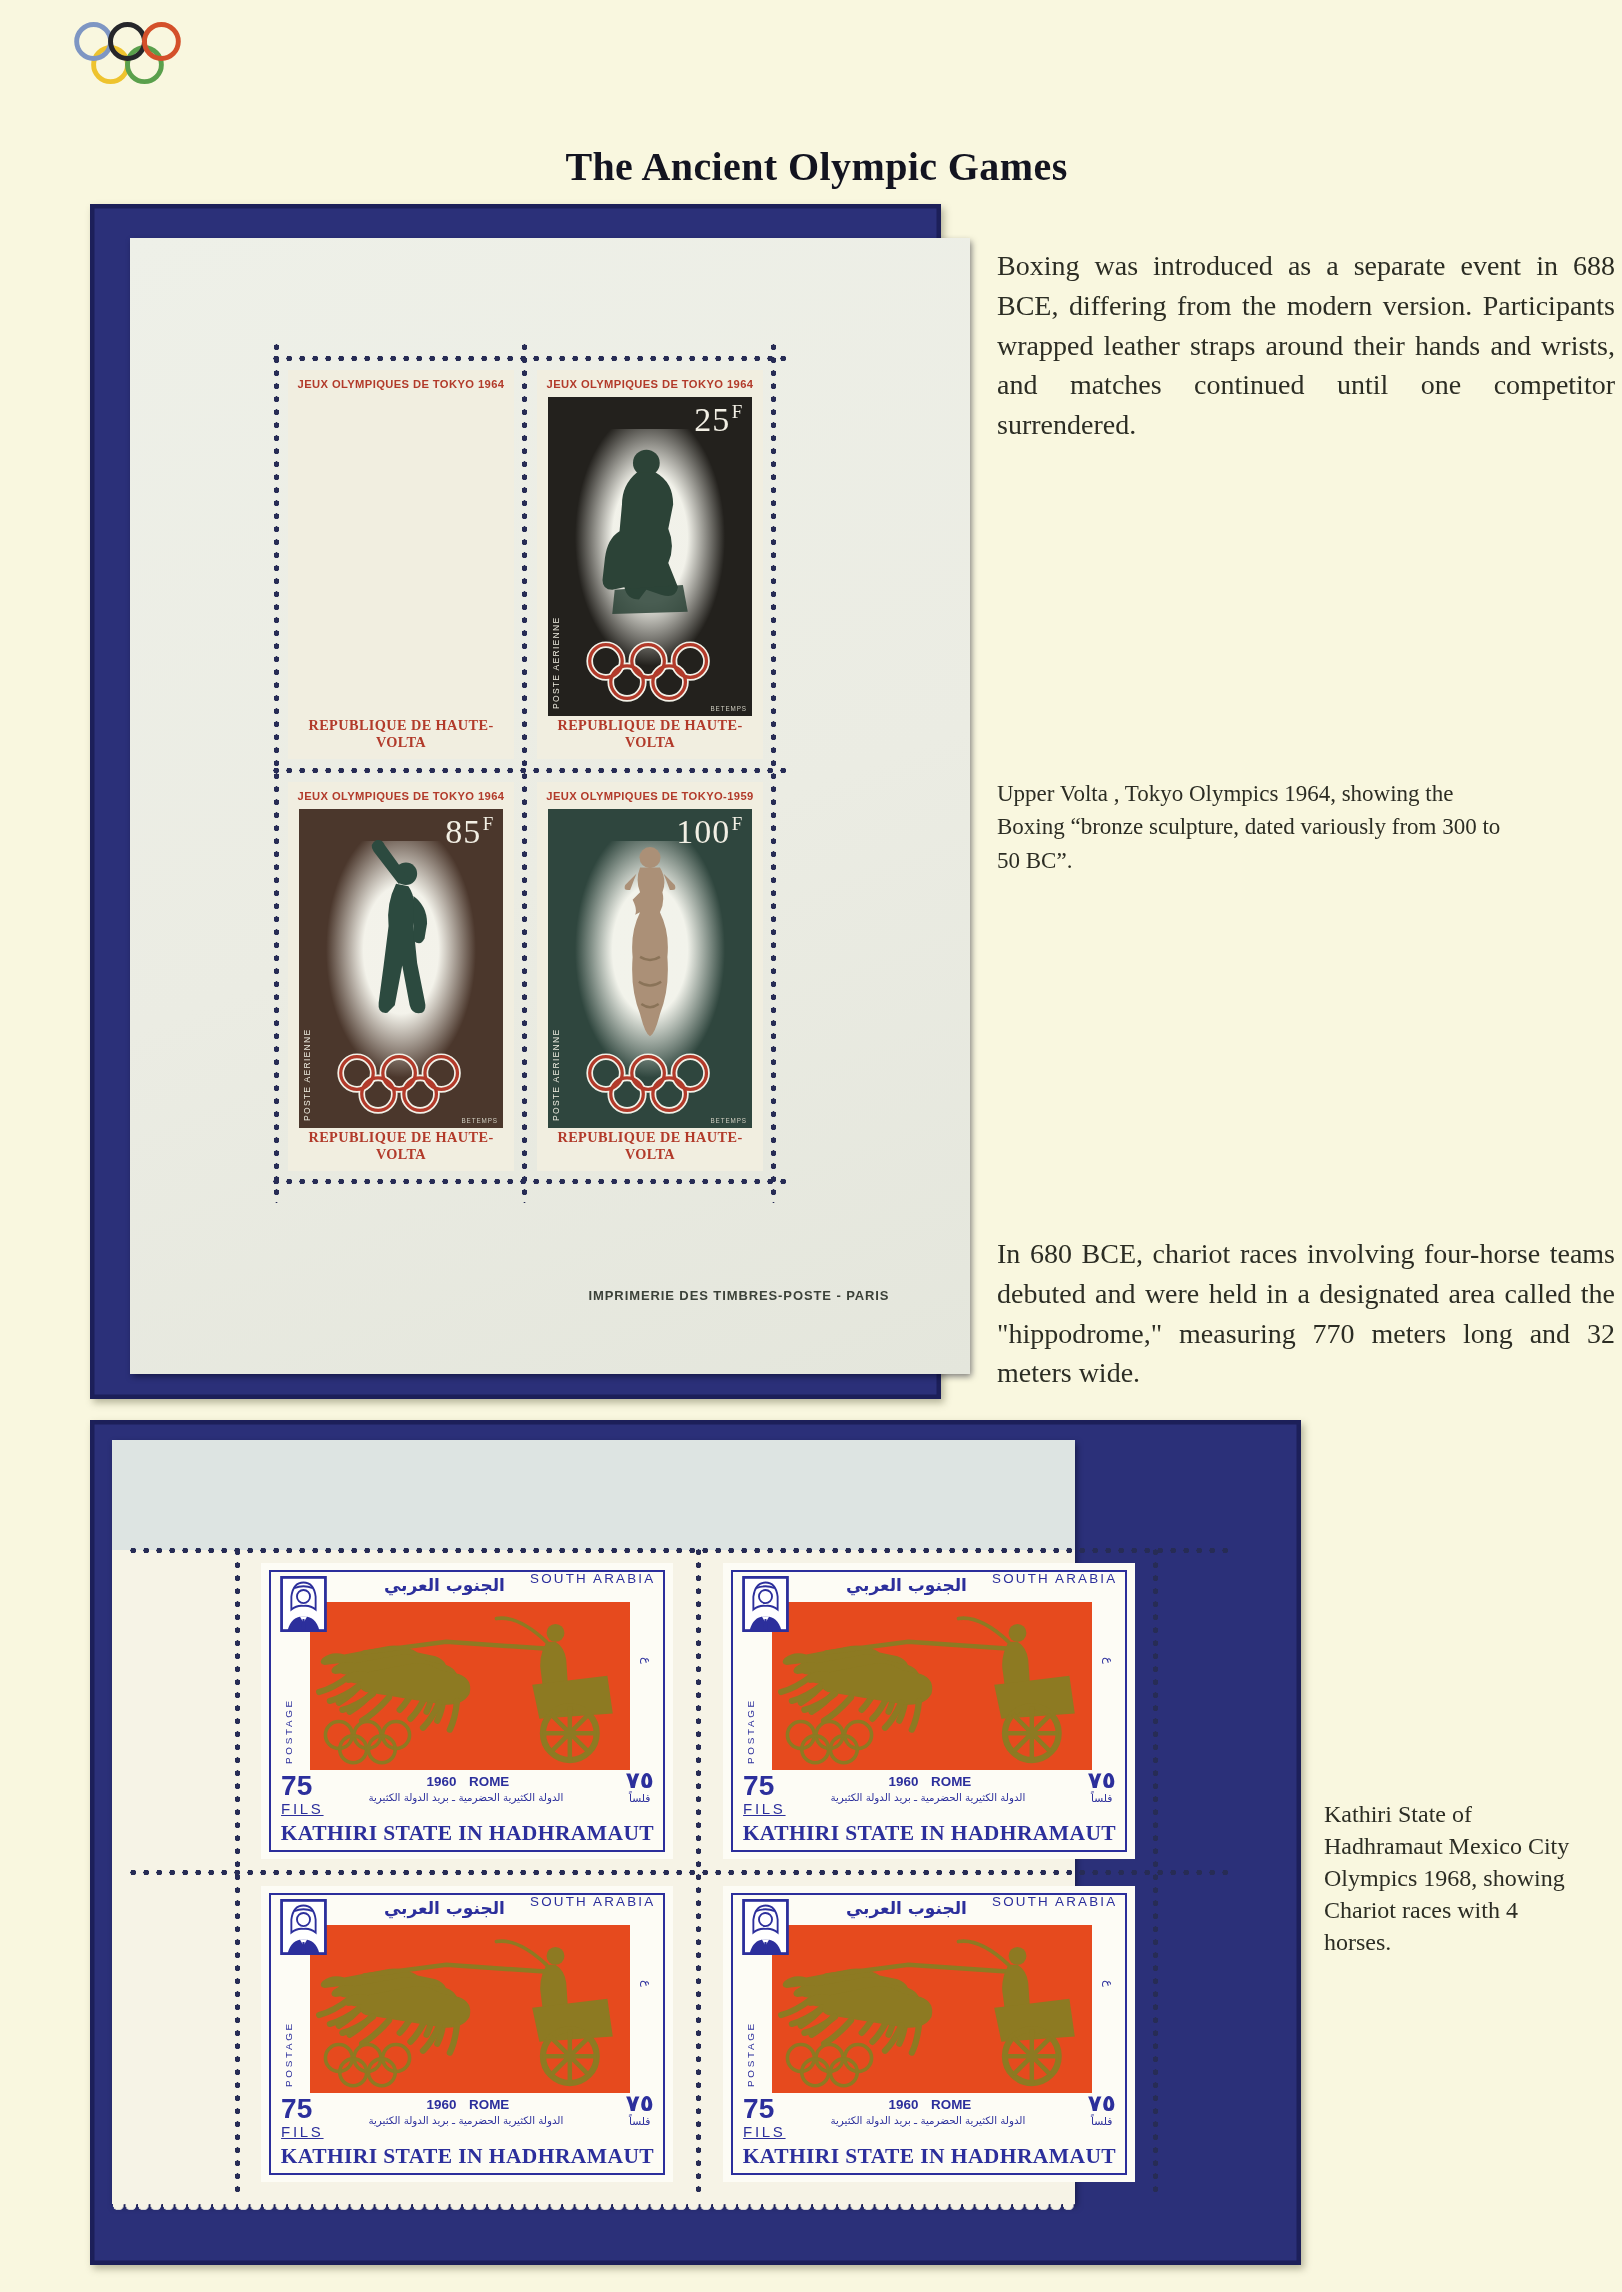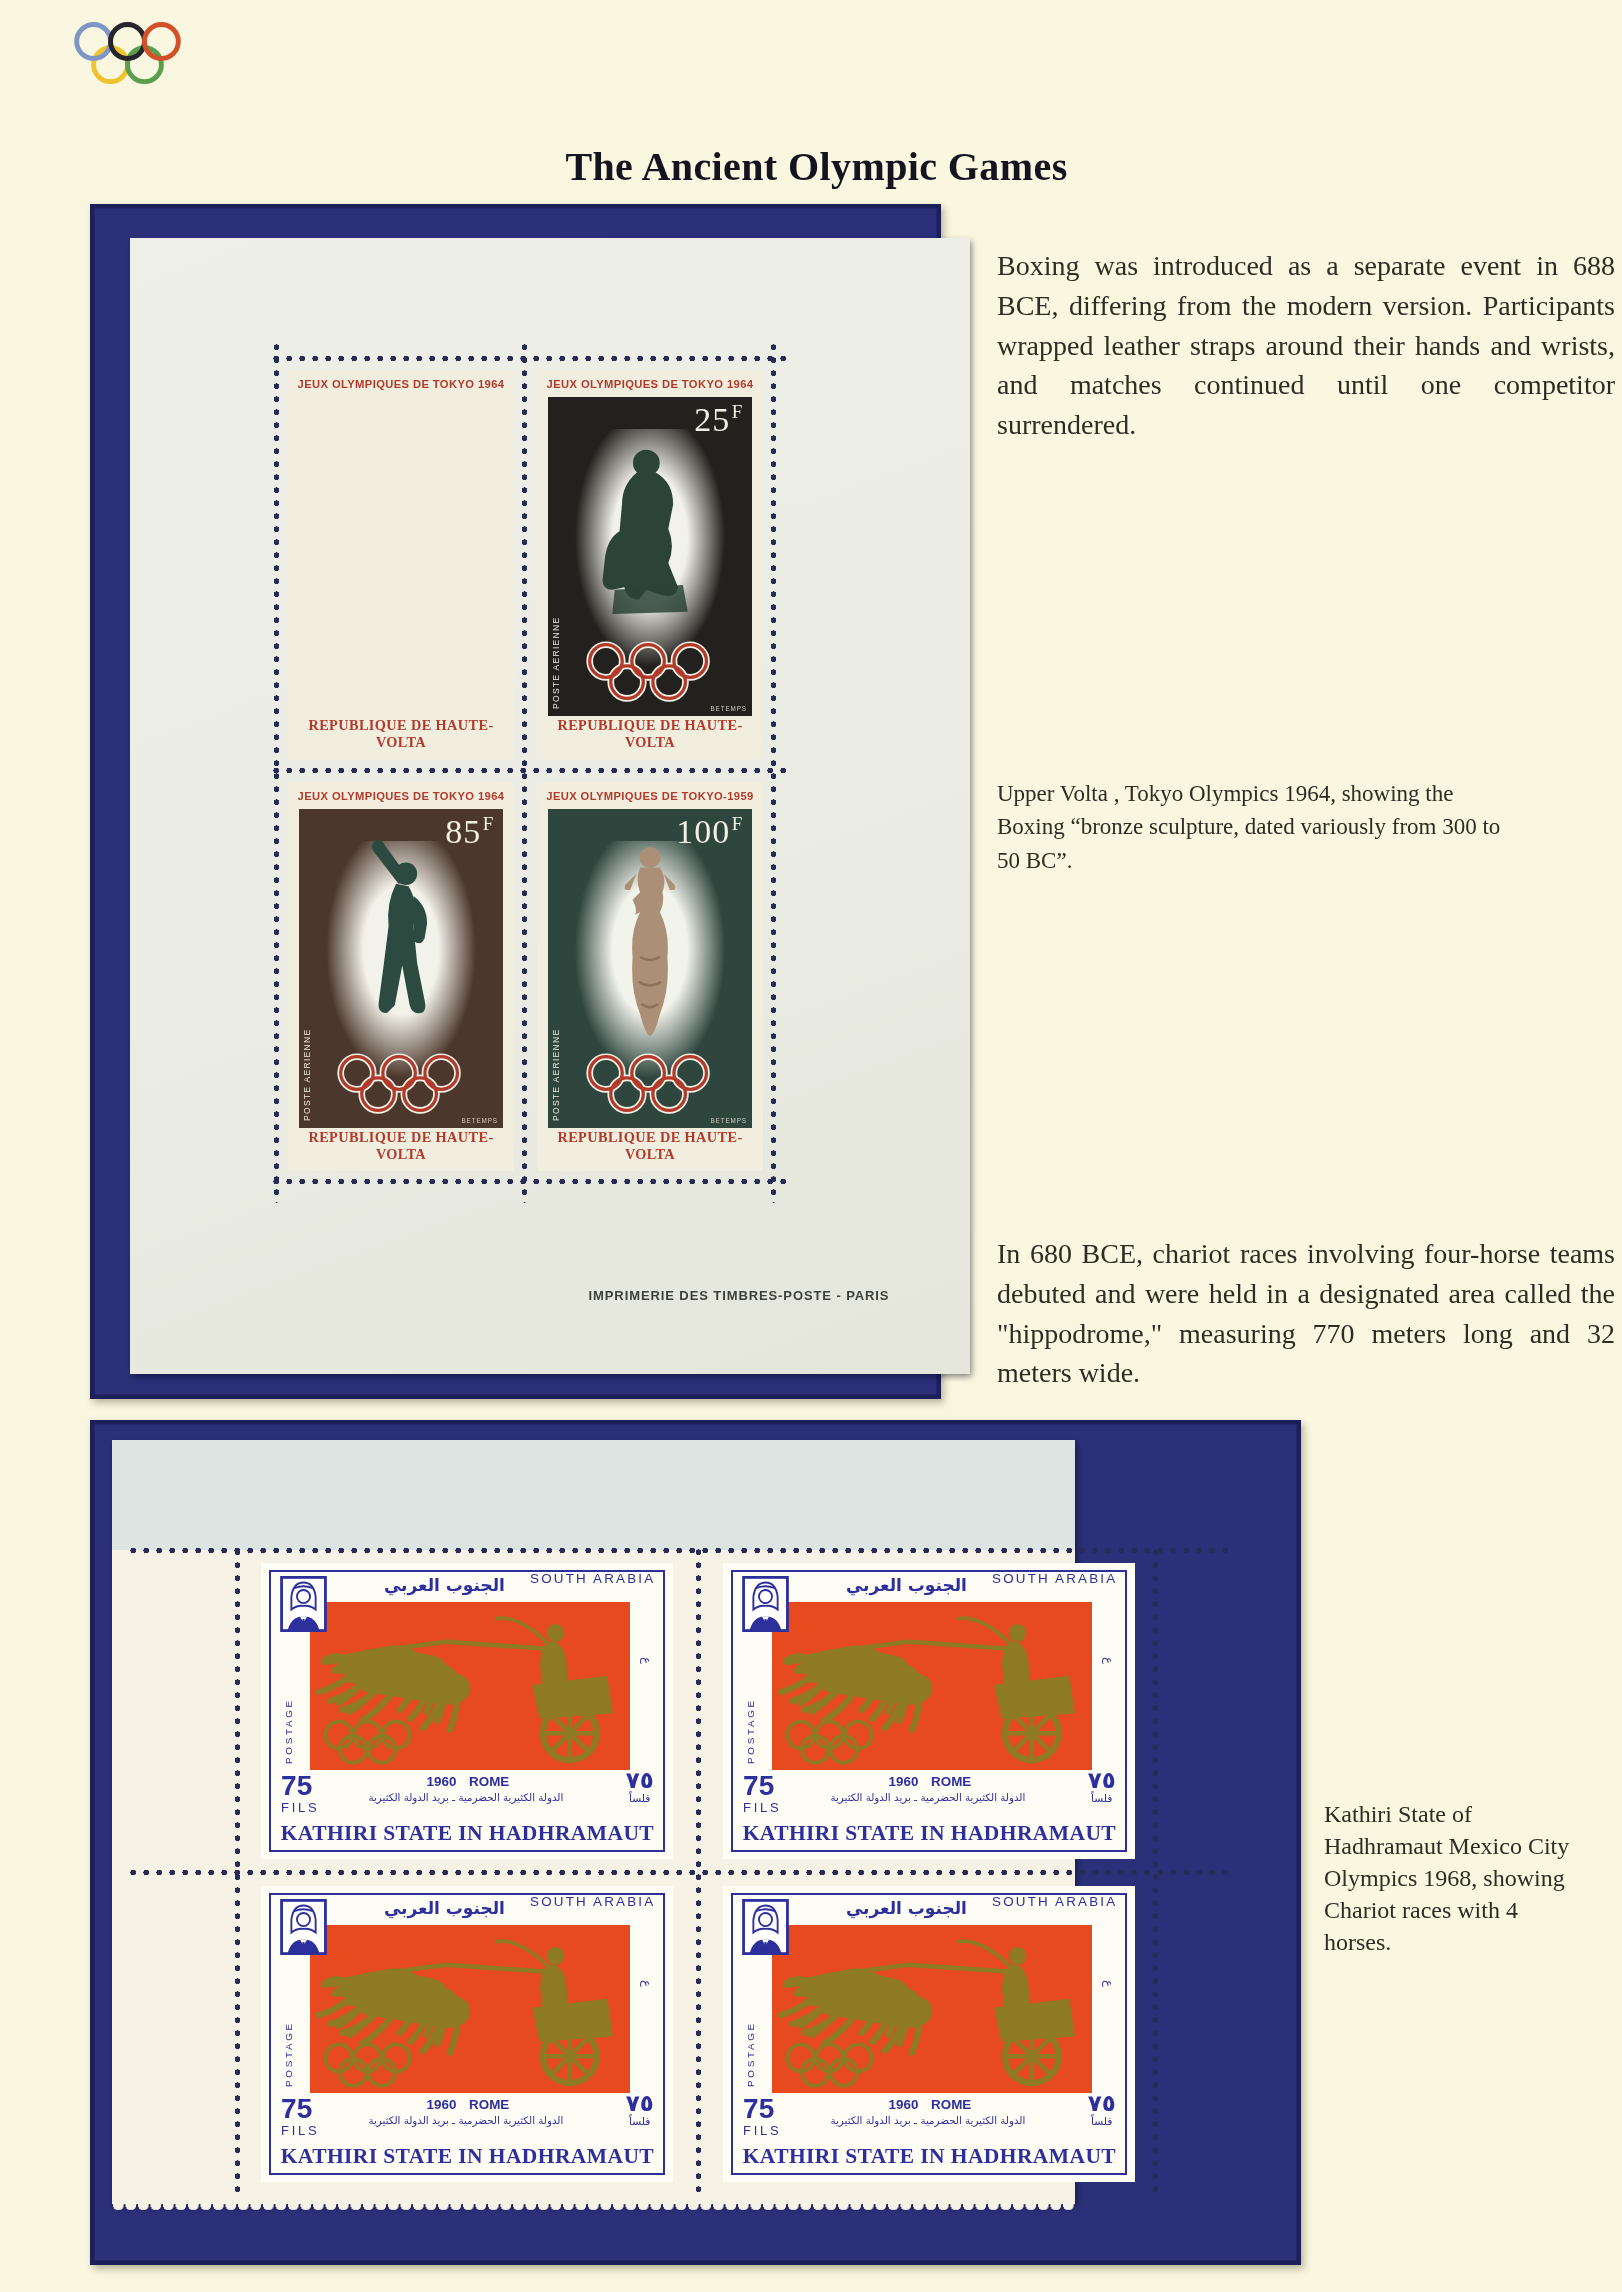--- a/index.html
+++ b/index.html
@@ -79,21 +79,21 @@
                 font-family:"DejaVu Sans",sans-serif;font-size:17px;font-weight:bold;color:var(--kathiri-blue,#2c2f9c);}
   .k-country-en{position:absolute;right:18px;top:0;font-family:"Liberation Sans",sans-serif;
                 font-size:13.4px;letter-spacing:2.2px;color:var(--kathiri-blue,#2c2f9c);margin-top:8px;}
   .k-postage{position:absolute;left:21.5px;top:85px;height:116px;color:var(--kathiri-blue,#2c2f9c);
              font-family:"Liberation Sans",sans-serif;font-size:9.9px;letter-spacing:2.7px;
              writing-mode:vertical-rl;transform:rotate(180deg);}
   .k-sidemark{position:absolute;right:19.7px;top:94px;color:var(--kathiri-blue,#2c2f9c);
               font-family:"DejaVu Sans",sans-serif;font-size:11.6px;writing-mode:vertical-rl;}
   .k-value{position:absolute;left:19.7px;top:210px;color:var(--kathiri-blue,#2c2f9c);
            font-family:"Liberation Sans",sans-serif;font-weight:bold;font-size:28px;line-height:.9;}
-  .k-value .unit{display:block;font-size:13px;font-weight:normal;letter-spacing:2.7px;margin-top:3.6px;}
+  .k-value .unit{display:block;font-size:15px;font-weight:normal;letter-spacing:2.7px;margin-top:3.6px;text-decoration:underline;}
   .k-yearcity{position:absolute;left:99px;top:211px;width:215px;text-align:center;color:var(--kathiri-blue,#2c2f9c);
               font-family:"Liberation Sans",sans-serif;font-size:13.4px;font-weight:bold;word-spacing:9px;}
   .k-arabic-bottom{position:absolute;left:70px;top:228px;width:269px;text-align:center;color:var(--kathiri-blue,#2c2f9c);
               font-family:"DejaVu Sans",sans-serif;font-size:10.3px;white-space:nowrap;}
   .k-value-ar{position:absolute;right:19.7px;top:206px;text-align:center;color:var(--kathiri-blue,#2c2f9c);
               font-family:"DejaVu Sans",sans-serif;font-weight:bold;font-size:23px;line-height:1;}
   .k-value-ar .unit{display:block;font-size:10.7px;font-weight:normal;margin-top:1.8px;}
   .k-footer{position:absolute;left:0;right:0;top:258px;text-align:center;color:var(--kathiri-blue,#2c2f9c);
             font-size:21.5px;font-weight:bold;letter-spacing:0.4px;}
   .defs-hidden{position:absolute;width:0;height:0;overflow:hidden;}

